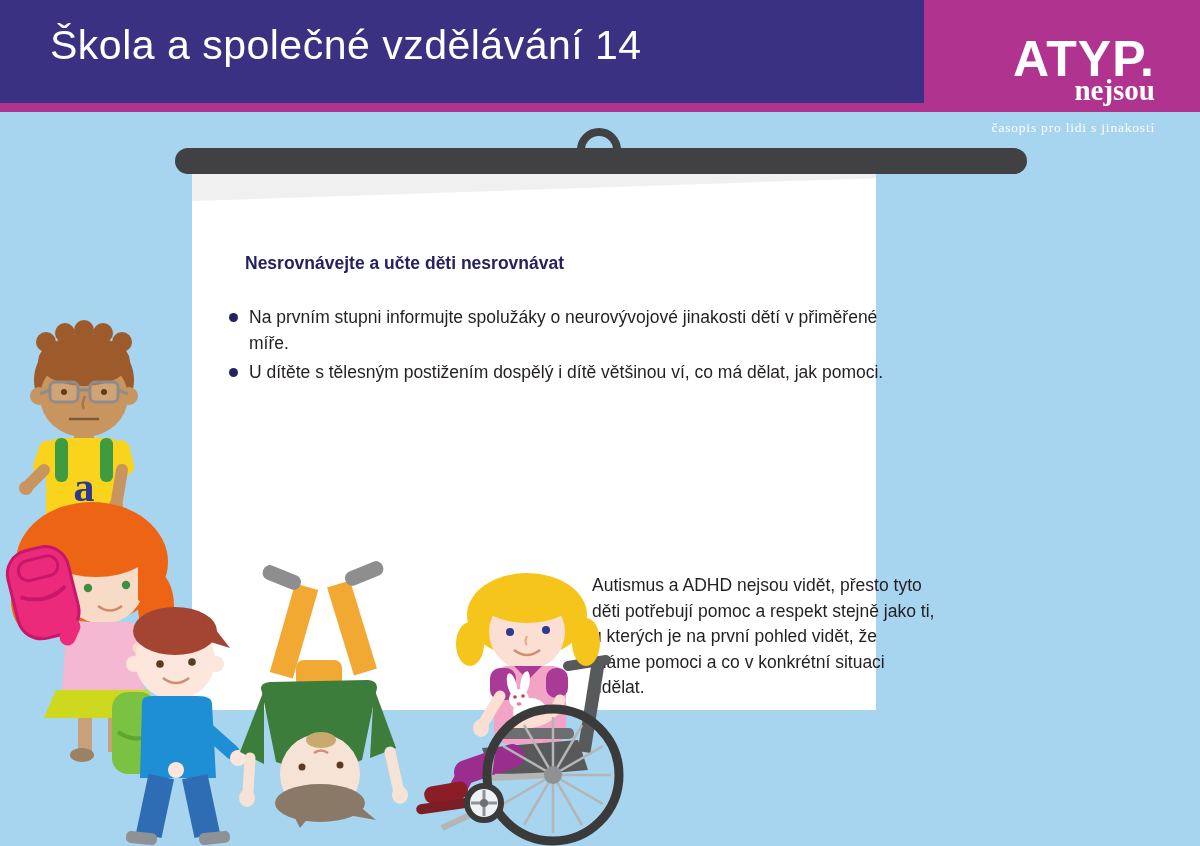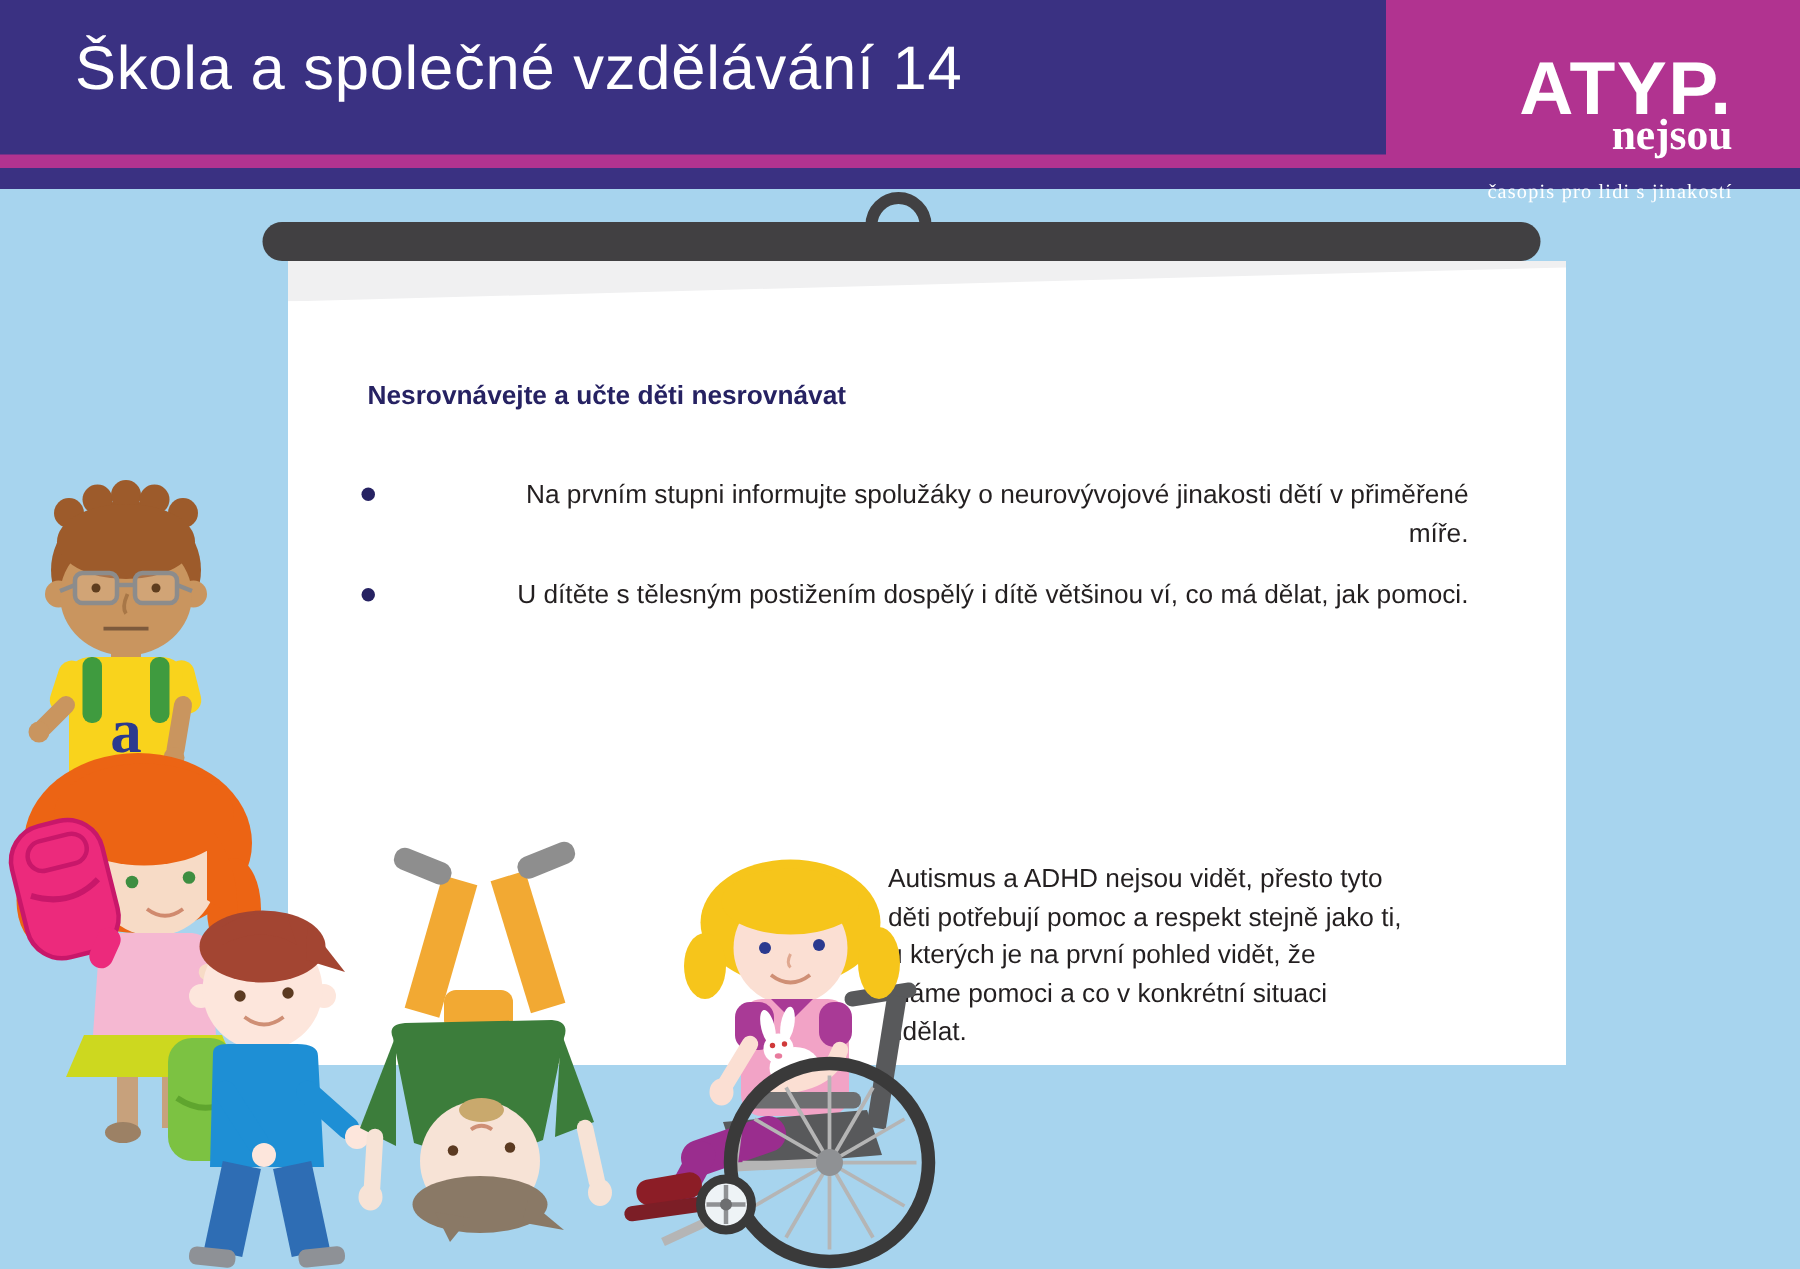--- a/index.html
+++ b/index.html
@@ -1,21 +1,21 @@
 <!DOCTYPE html>
 <html><head>
 <meta charset="utf-8">
 <style>
   html,body{margin:0;padding:0;}
   #stage{
     position:relative; width:1200px; height:846px; overflow:hidden;
     background:#a7d4ee; font-family:"Liberation Sans",sans-serif;
   }
   
-  .header{position:absolute;left:0;top:0;width:1200px;height:126px;background:#3a3182;}
+  .header{position:absolute;left:0;top:0;width:1200px;height:112px;background:#3a3182;}
   .header h1{
     position:absolute;left:50px;top:22px;margin:0;
     font-size:41px;font-weight:300;color:#ffffff;letter-spacing:0.5px;
   }
   .magenta-strip{position:absolute;left:0;top:103px;width:1200px;height:9px;background:#b13390;}
   .logo{
     position:absolute;right:0;top:0;width:276px;height:112px;background:#b13390;color:#fff;
     display:flex;flex-direction:column;align-items:flex-end;box-sizing:border-box;
     padding:12px 45px 0 0;
   }
@@ -24,34 +24,34 @@
   .logo .tagline{font-family:"Liberation Serif",serif;font-size:13.5px;letter-spacing:0.8px;margin-top:15px;}
   
   .screen-ring{
     position:absolute;left:577px;top:128px;width:44px;height:44px;box-sizing:border-box;
     border:8px solid #414042;border-radius:50%;z-index:1;
   }
   .screen-bar{
     position:absolute;left:175px;top:148px;width:852px;height:26px;
     background:#414042;border-radius:13px;z-index:2;
   }
-  .screen-canvas{position:absolute;left:192px;top:174px;width:852px;height:536px;background:#ffffff;z-index:1;}
+  .screen-canvas{position:absolute;left:192px;top:174px;width:684px;height:536px;background:#ffffff;z-index:1;}
   .screen-wedge{
     position:absolute;left:0;top:0;width:100%;height:27px;background:#f0f0f1;
     clip-path:polygon(0 0,100% 0,100% 16%,0 100%);
   }
   .slide-heading{
     position:absolute;left:53px;top:79px;margin:0;
     font-size:17.5px;font-weight:bold;color:#262262;
   }
   .bullets{
     position:absolute;left:33px;top:127px;width:770px;margin:0;padding:0;list-style:none;
     font-size:17.5px;line-height:25.5px;color:#231f20;
   }
-  .bullets li{position:relative;padding-left:20px;margin:16px;text-align:right;}
+  .bullets li{position:relative;padding-left:20px;margin:4px;}
   .bullets .dot{
     position:absolute;left:0;top:8px;width:9px;height:9px;border-radius:50%;background:#262262;
   }
   .bt{white-space:pre-wrap;}
   .bt.lead{font-weight:bold;color:#262262;}
   .continuation{
     position:absolute;left:400px;top:399px;width:390px;margin:0;
     font-size:17.5px;line-height:25.5px;color:#231f20;white-space:pre-wrap;
   }
   

